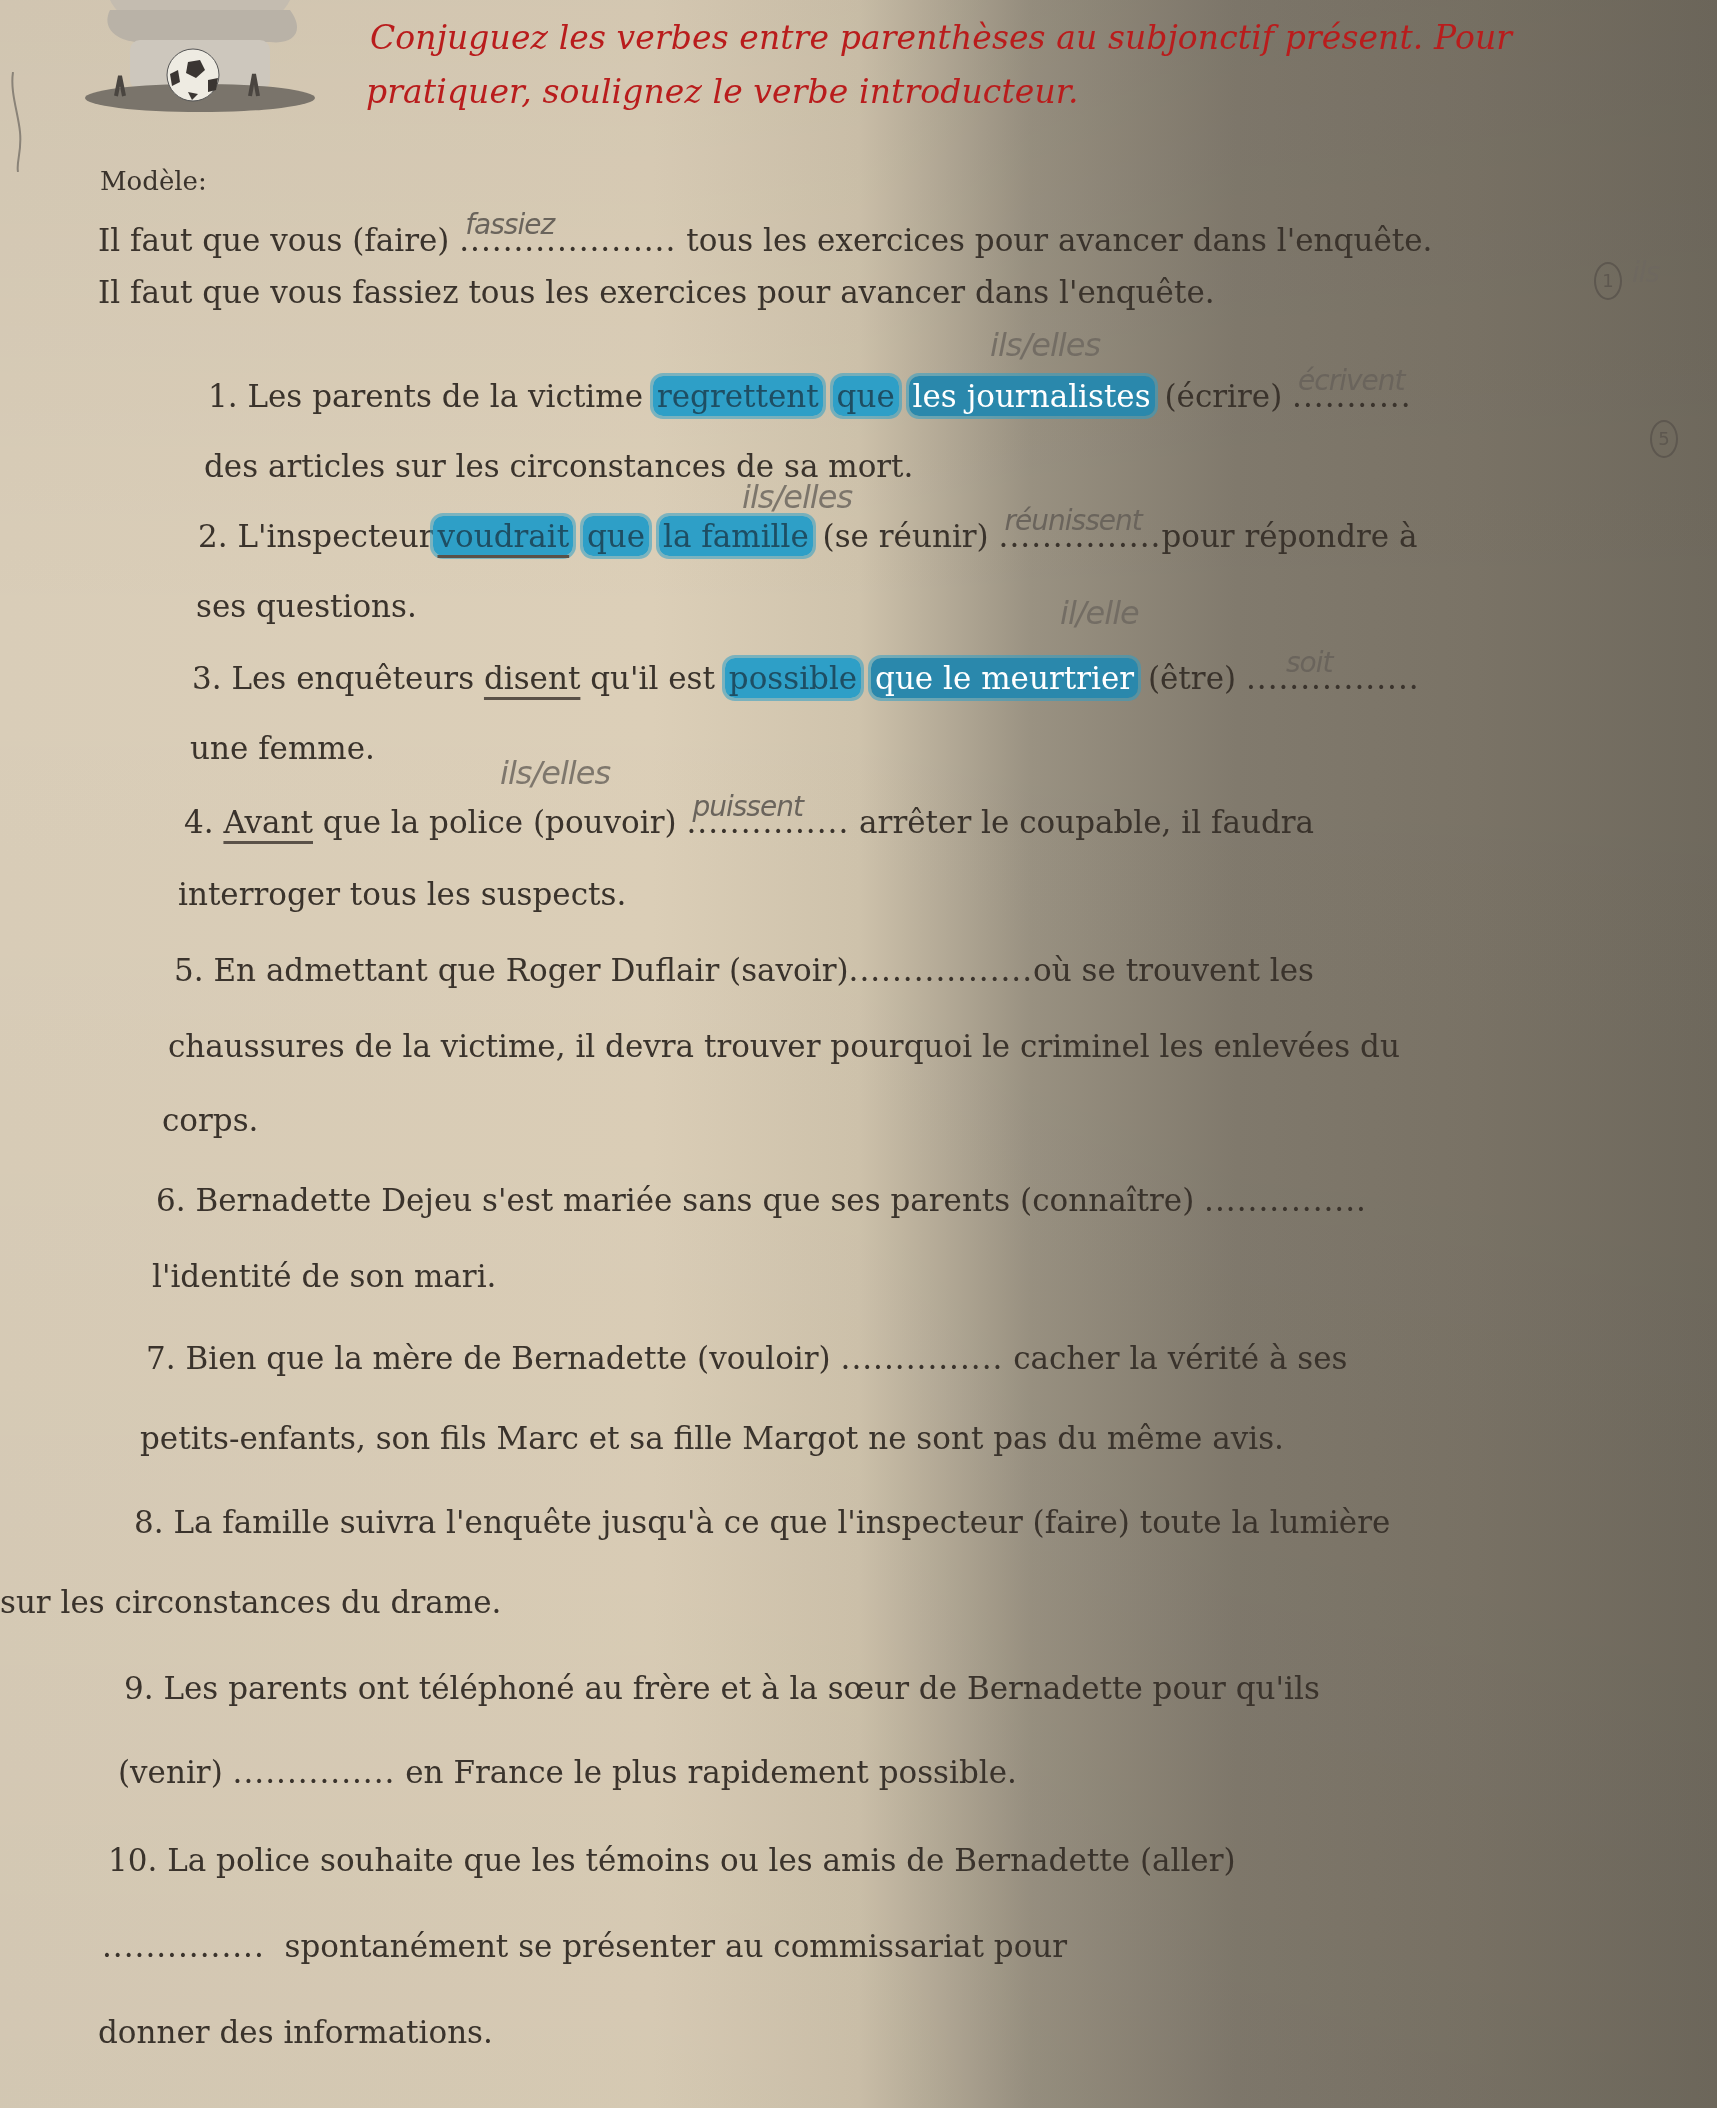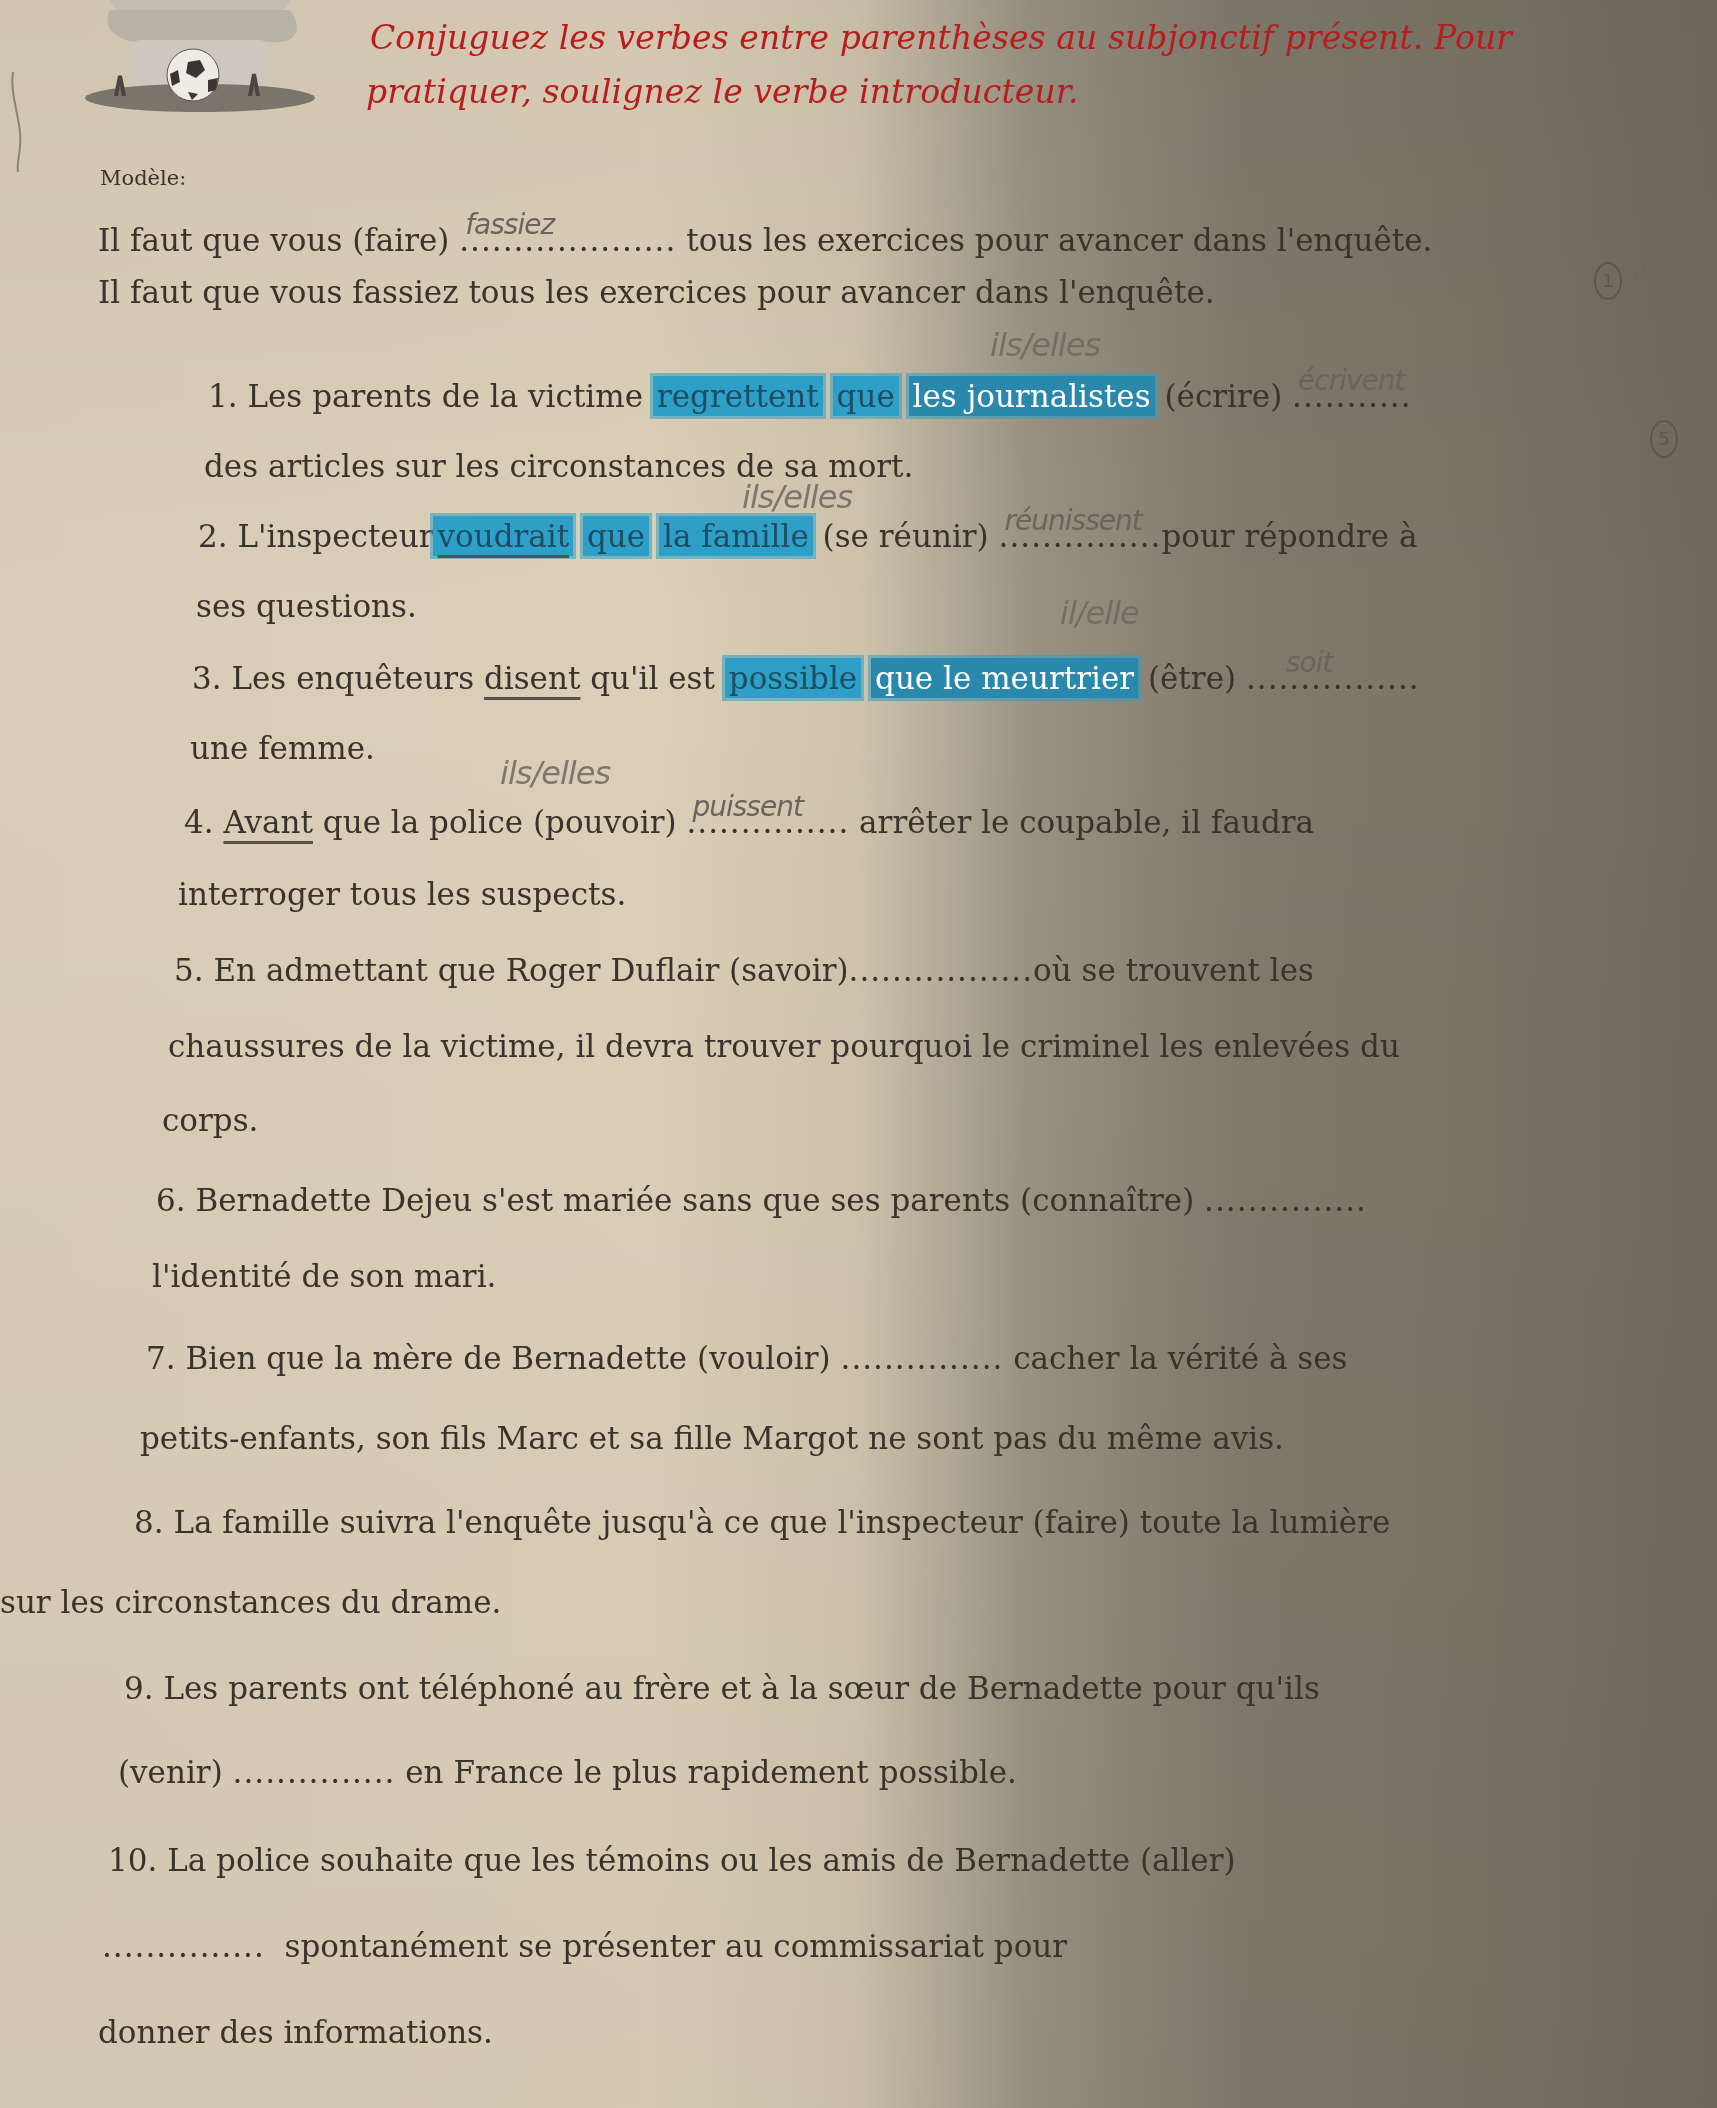--- a/index.html
+++ b/index.html
@@ -10,28 +10,28 @@
     color: #3b342c;
   }
   .shade {
     position: absolute; inset: 0;
     background: linear-gradient(180deg, rgba(0,0,0,0.04) 0%, rgba(0,0,0,0) 30%, rgba(0,0,0,0.03) 100%);
     pointer-events: none;
   }
   .abs { position: absolute; white-space: nowrap; }
   .instr { font-style: italic; font-size: 33px; color: #b91c1c; letter-spacing: 0.1px; }
   .line { font-size: 31px; color: #3a332c; }
-  .model-title { font-size: 21px; }
+  .model-title { font-size: 26px; }
   .hw {
     font-family: "DejaVu Sans", sans-serif; font-style: italic;
     color: #6e6860; font-size: 28px; letter-spacing: -1px; opacity: 0.85;
   }
   .hw.small { font-size: 32px; }
   .hl {
-    background: #2e9fc7; color: #1e4e63; border-radius: 0;
+    background: #2e9fc7; color: #1e4e63; border-radius: 10px;
     padding: 2px 4px; box-shadow: 0 0 0 3px rgba(46,159,199,0.55);
   }
   .hl.dark { background: #2a88ac; color: #ffffff; }
   .ul { text-decoration: underline; text-decoration-color: #5a5148; text-decoration-thickness: 3px; text-underline-offset: 8px; }
   .blank { letter-spacing: 1px; }
   .answer-on-blank {
     position: absolute; left: 6px; top: -14px;
     font-family: "DejaVu Sans", sans-serif; font-style: italic;
     color: #6a645c; font-size: 28px; letter-spacing: -1px;
   }

